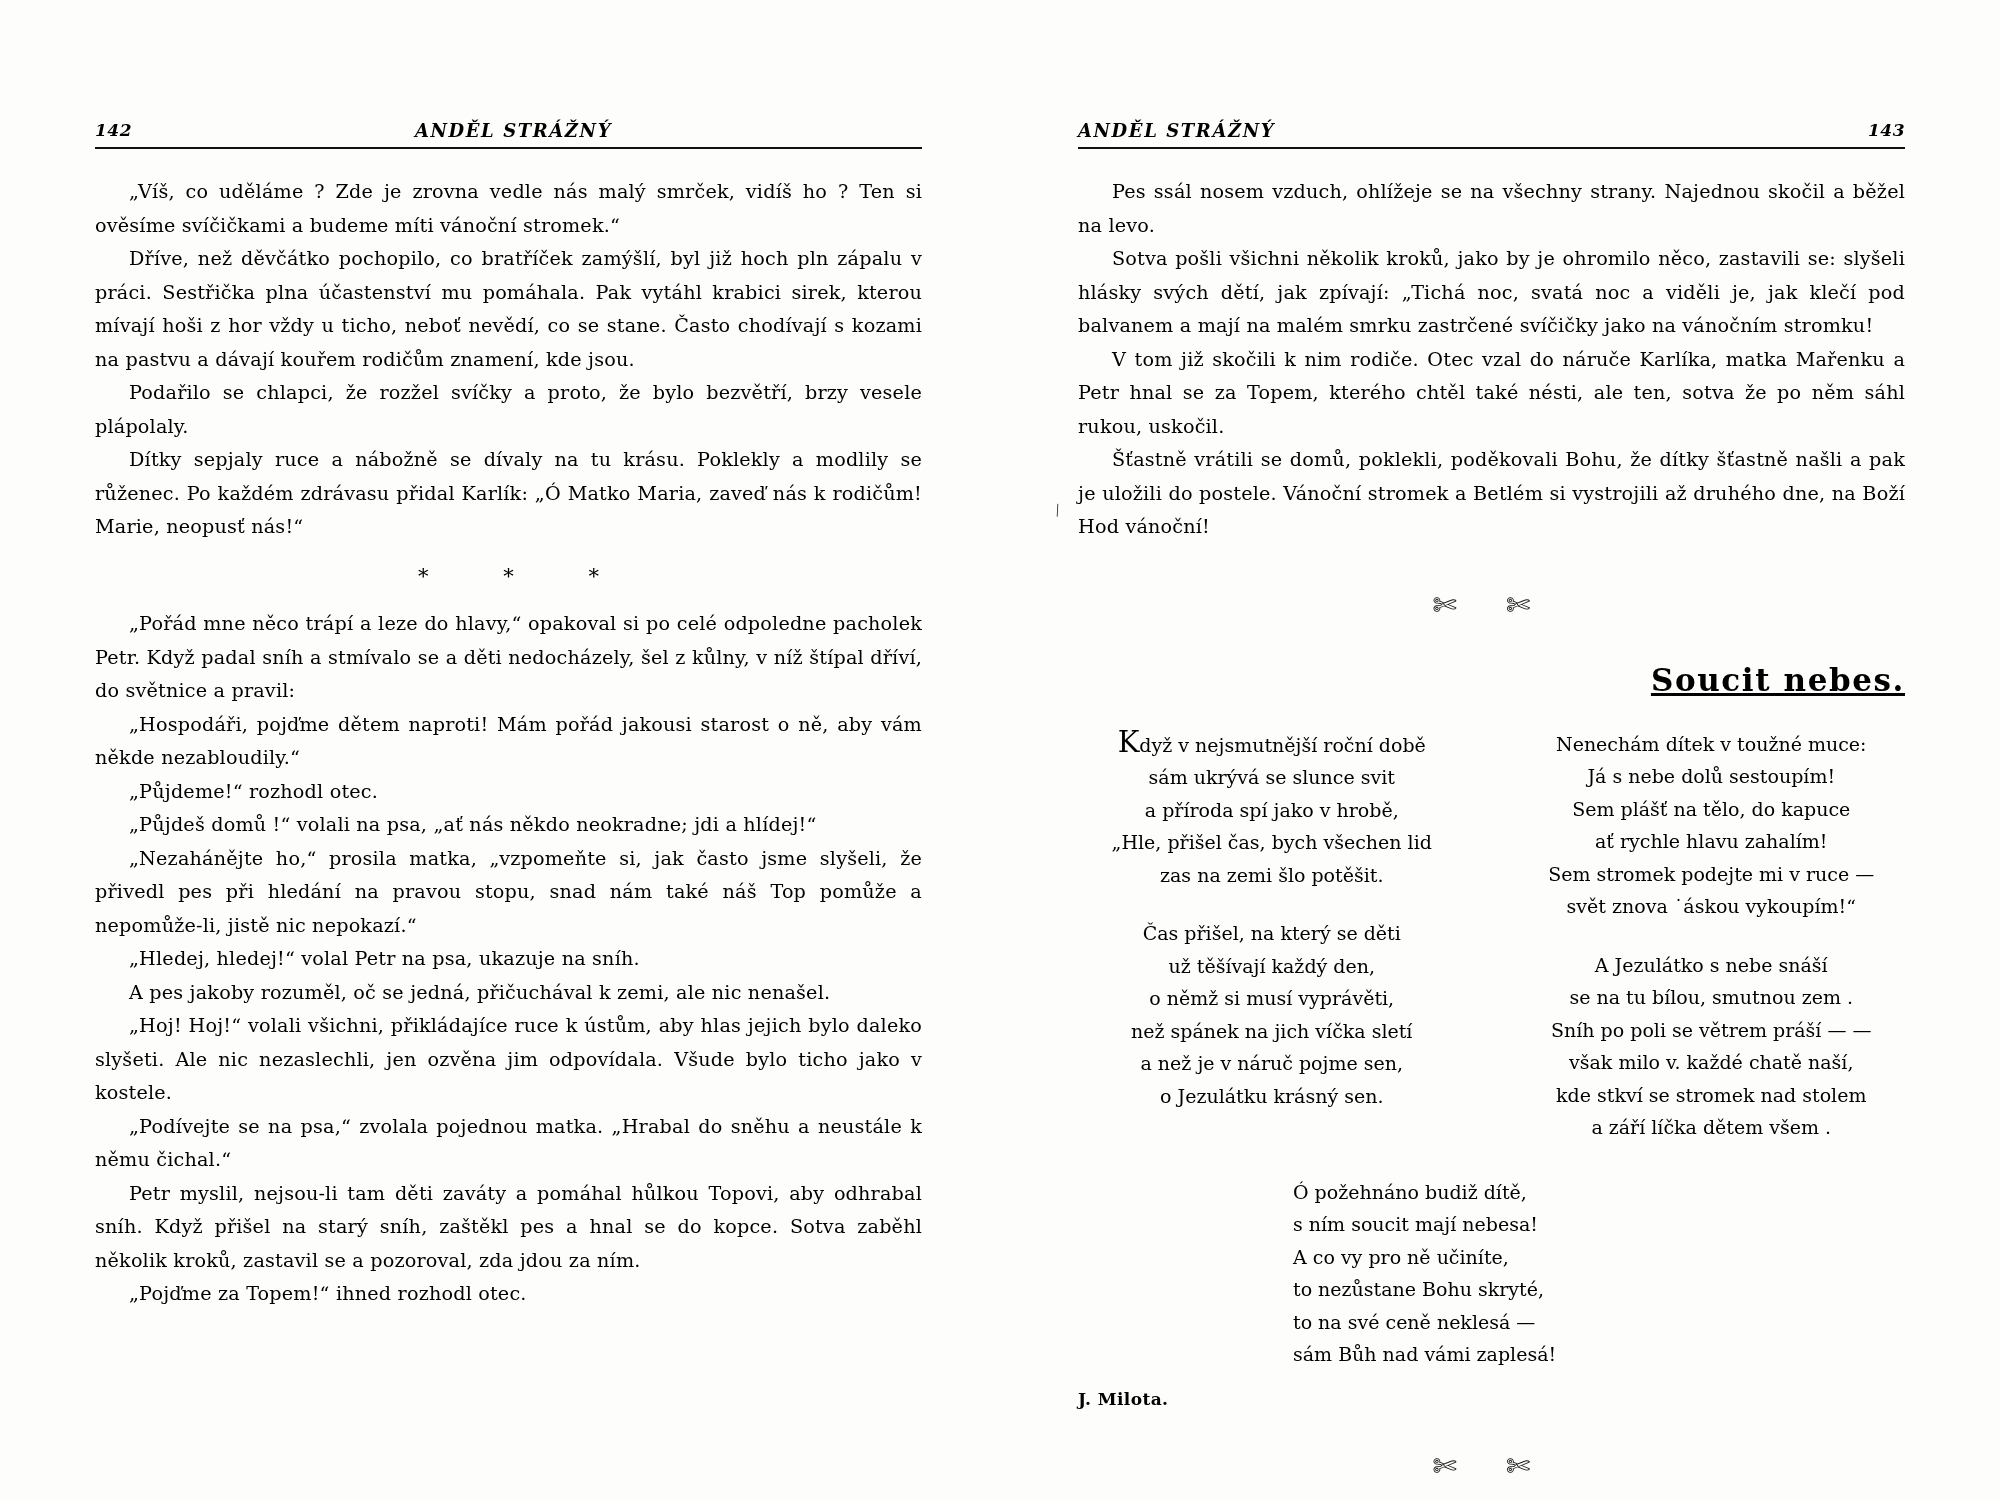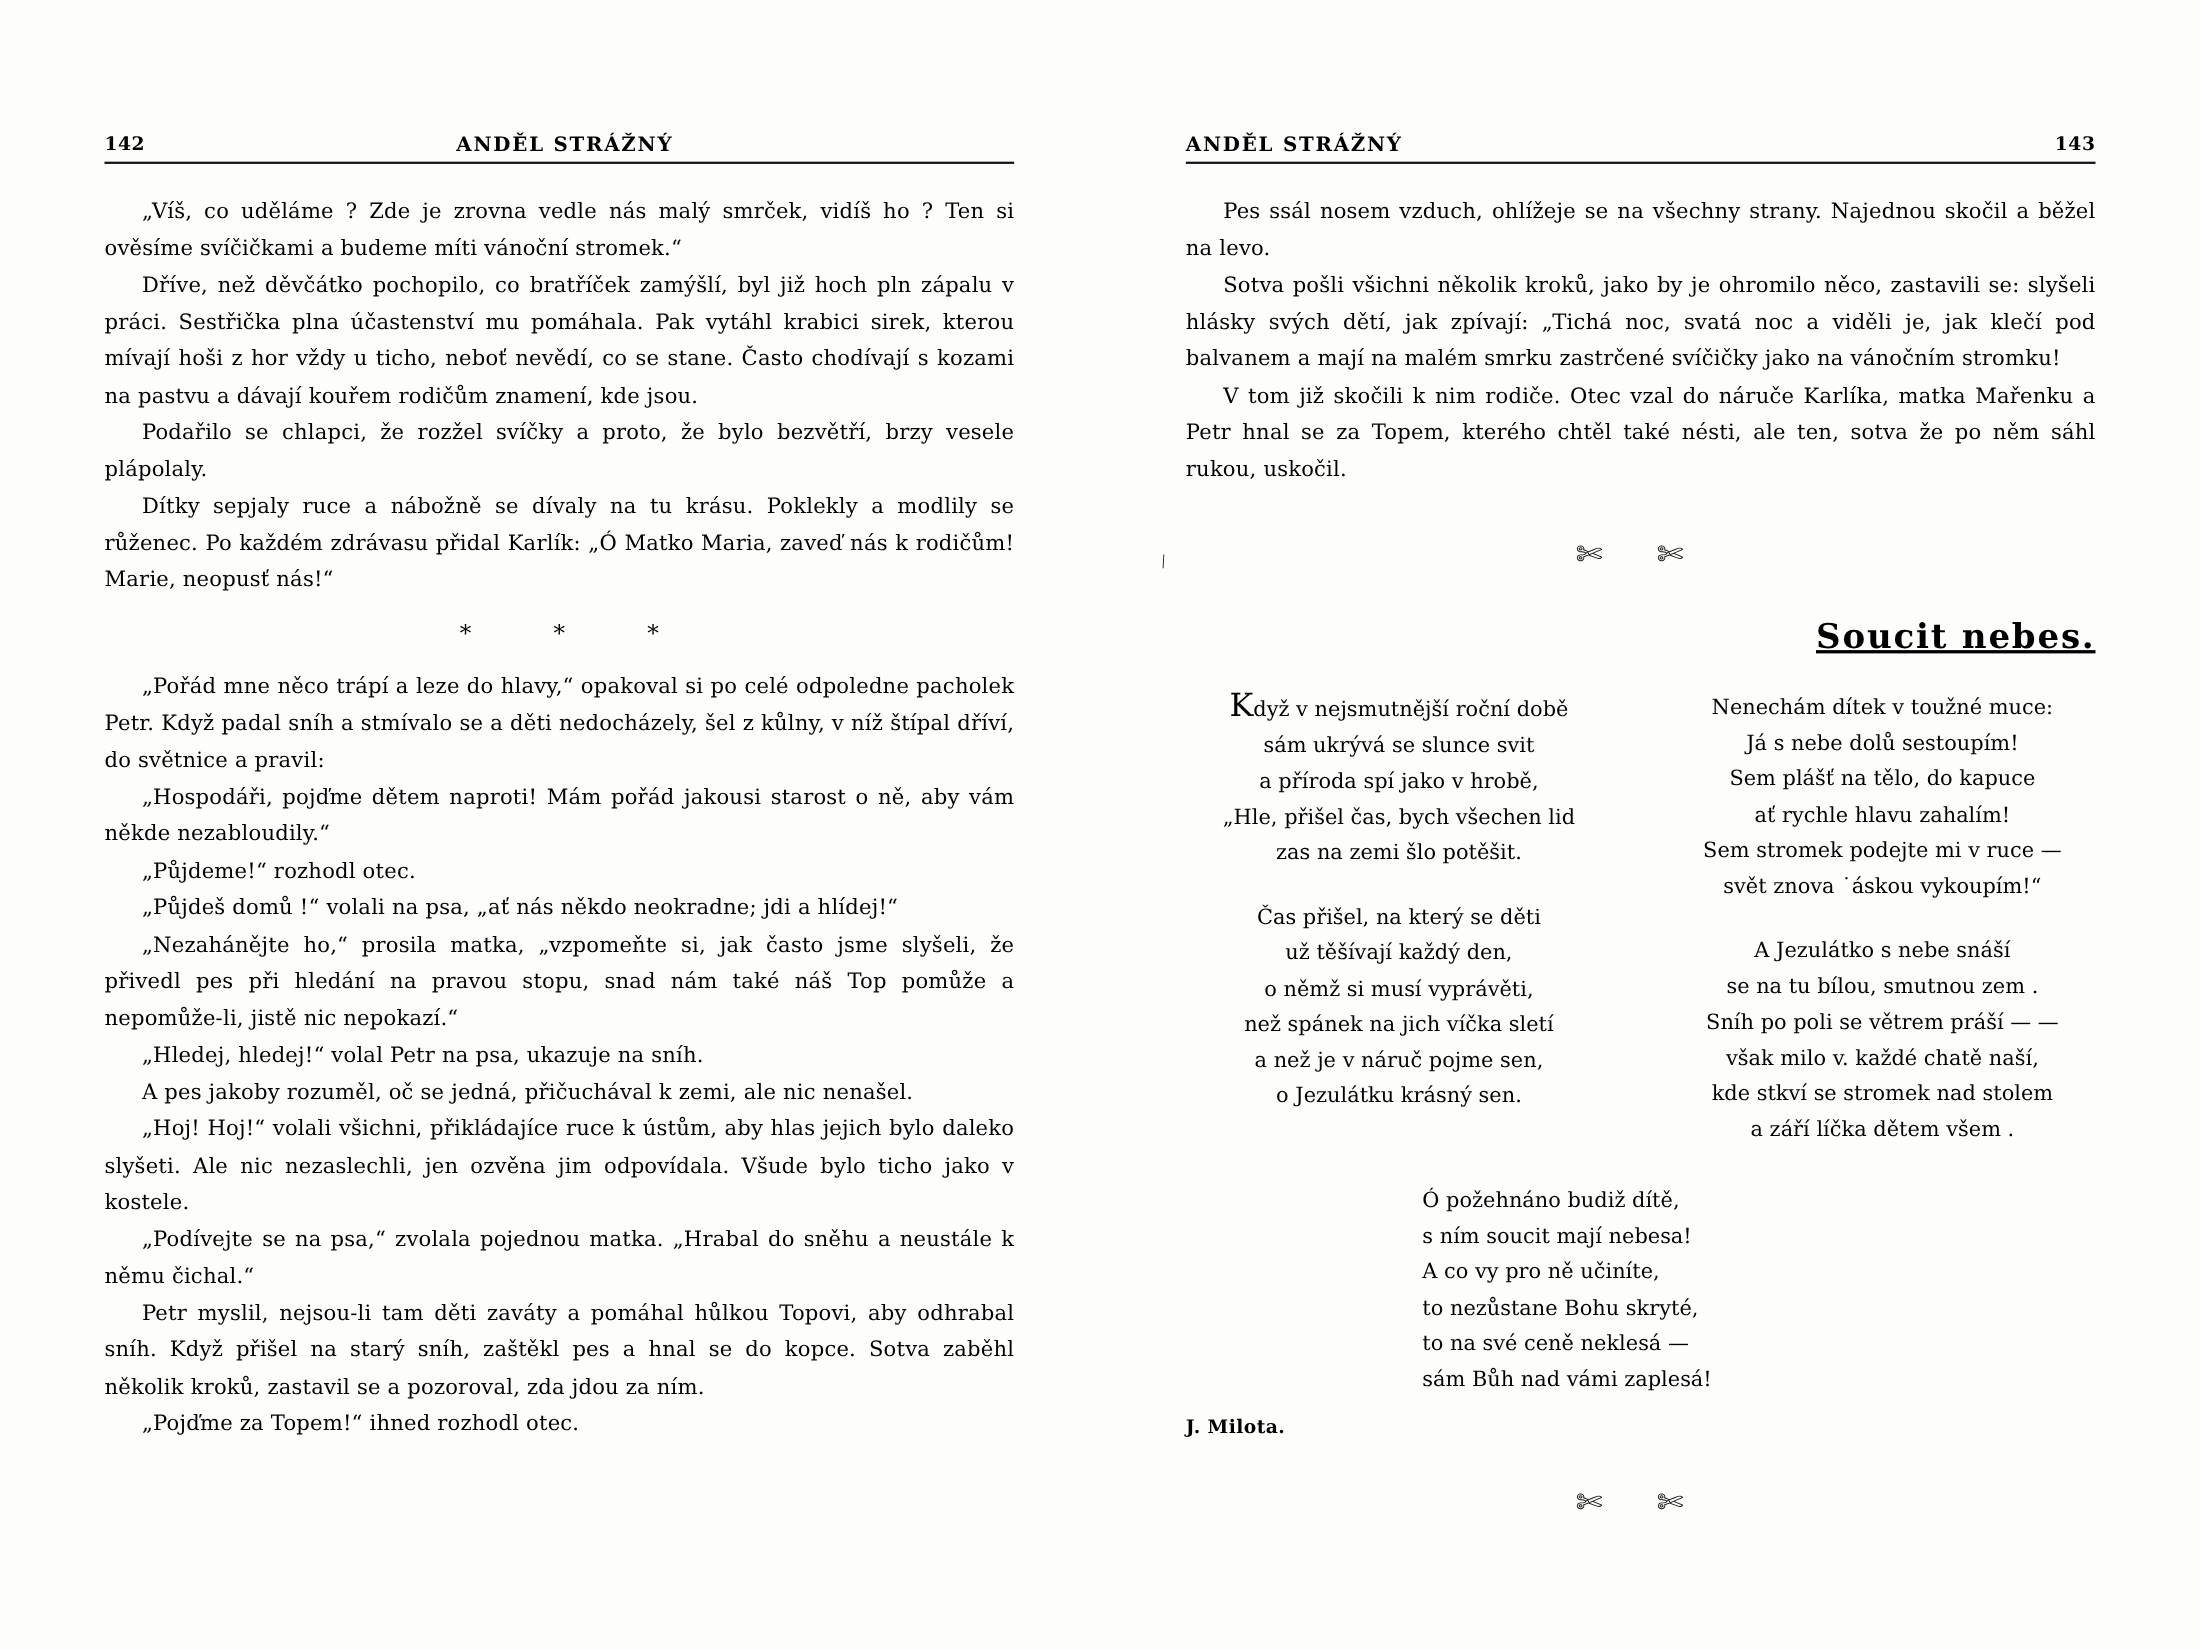--- a/index.html
+++ b/index.html
@@ -34,26 +34,27 @@
     width: 1000px;
     padding: 120px 78px 0 95px;
   }
   .leaf.right {
     width: 1000px;
     padding: 120px 95px 0 78px;
   }
   
   .runhead {
     display: flex;
-    align-items: center;
+    align-items: flex-start;
     font-family: "DejaVu Serif", serif;
     font-size: 15px;
     letter-spacing: 1.6px;
     font-weight: bold;
     height: 22px;
+    font-style: italic;
   }
   .runhead .folio {
     font-size: 17px;
     letter-spacing: 0.5px;
   }
   .runhead .title {
     flex: 1;
     text-align: center;
     font-size: 18px;
   }
@@ -184,20 +185,21 @@
       <div class="runhead right-head">
         <span class="title">ANDĚL STRÁŽNÝ</span>
         <span class="folio">143</span>
       </div>
       <div class="rule"></div>
 
       <div class="body-text">
         <p>Pes ssál nosem vzduch, ohlížeje se na všechny strany.  Najednou skočil a běžel na levo.</p>
         <p>Sotva pošli všichni několik kroků, jako by je ohromilo něco, zastavili se: slyšeli hlásky svých dětí, jak zpívají: „Tichá noc, svatá noc       a viděli je, jak klečí pod balvanem a mají na malém smrku zastrčené svíčičky jako na vánočním stromku!</p>
         <p>V tom již skočili k nim rodiče.  Otec vzal do náruče Karlíka, matka Mařenku a Petr hnal se za Topem, kterého chtěl také nésti, ale ten, sotva že po něm sáhl rukou, uskočil.</p>
+        <p>Šťastně vrátili se domů, poklekli, poděkovali Bohu, že dítky šťastně našli a pak je uložili do postele.  Vánoční stromek a Betlém si vystrojili až druhého dne, na Boží Hod vánoční!</p>
       </div>
 
       <div class="ornament top">✄ ✄</div>
 
       <div class="poem-title">Soucit nebes.</div>
 
       <div class="poem-cols">
         <div class="poem-col">
           <div class="stanza">
             <div class="dropcap-line"><span class="dropcap">K</span><span>dyž v nejsmutnější roční době</span></div>

